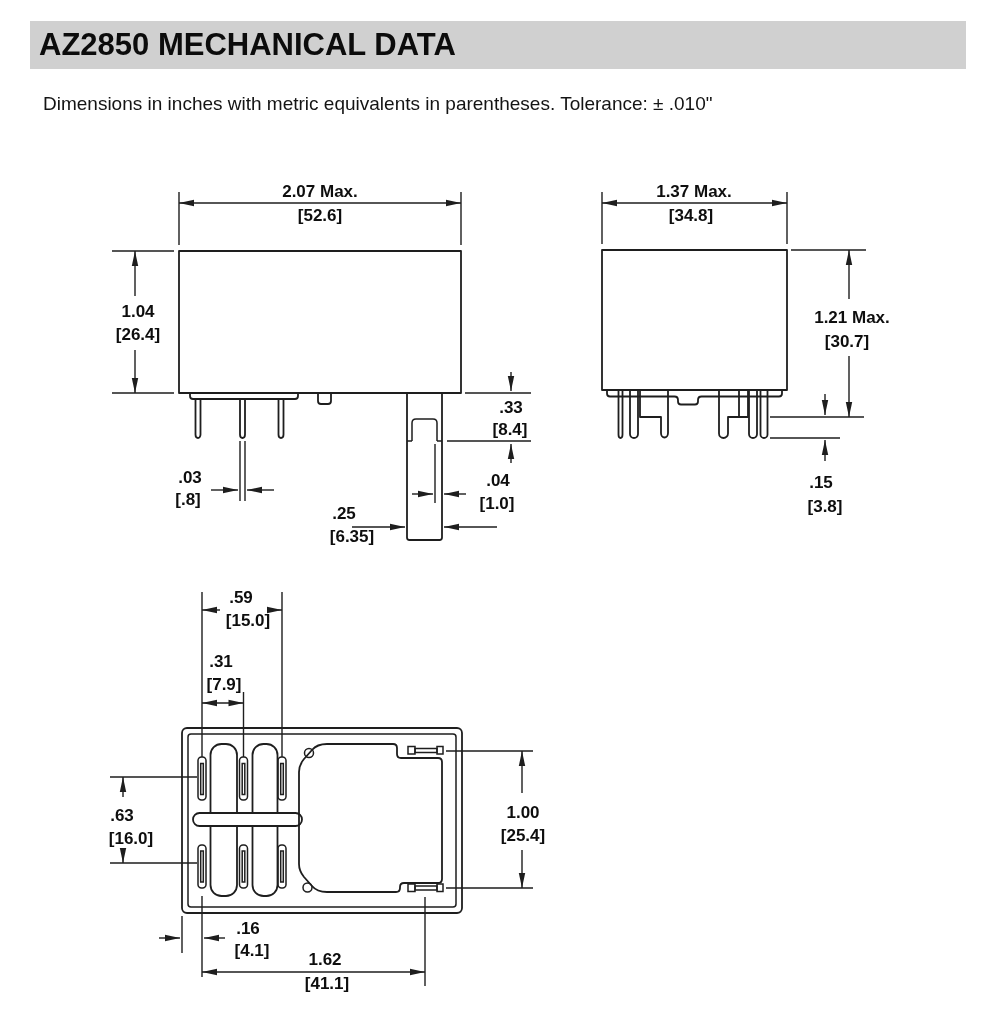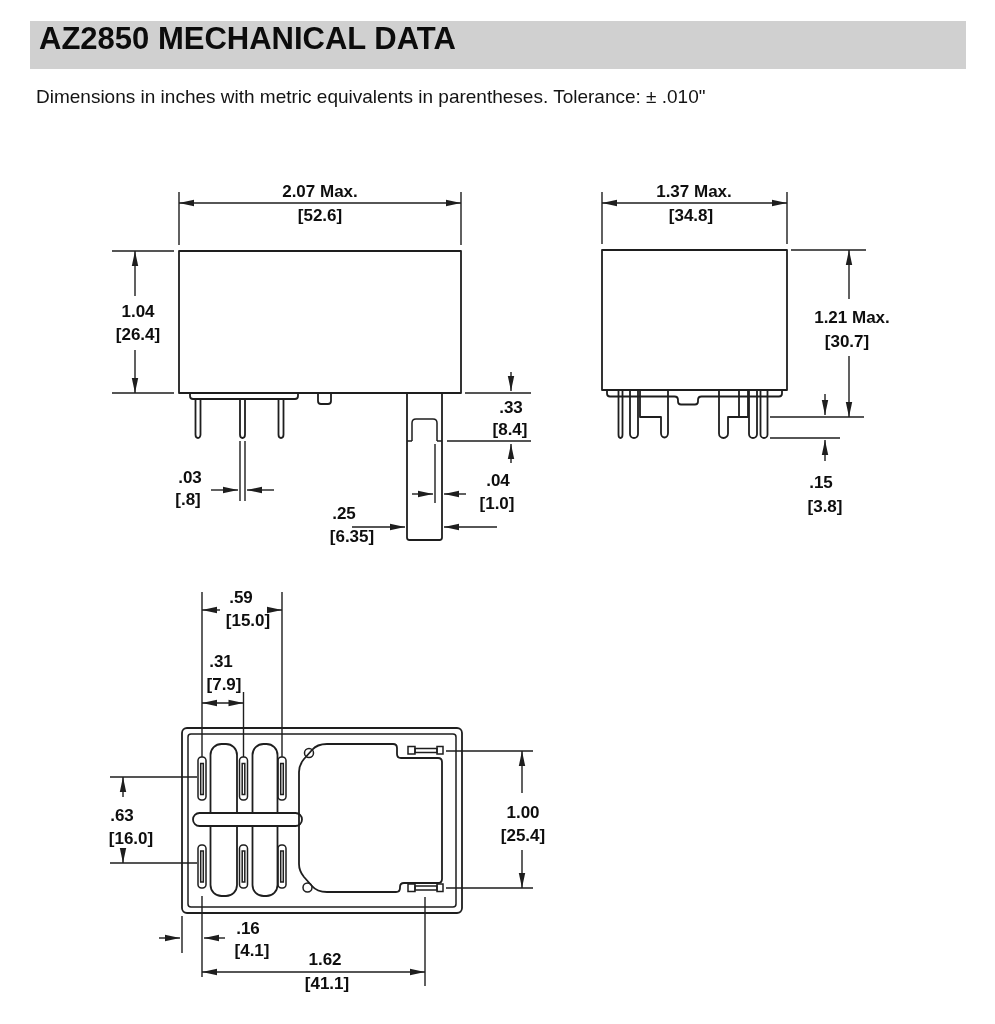--- a/index.html
+++ b/index.html
@@ -1,26 +1,26 @@
 <!DOCTYPE html>
 <html><head>
 <meta charset="utf-8">
 <style>
   html,body { margin:0; padding:0; background:#ffffff; }
   body { width:995px; height:1024px; position:relative; font-family:"Liberation Sans",sans-serif; }
   .titlebar {
     position:absolute; left:30px; top:21px; width:936px; height:48px;
-    background:#d0d0d0; display:flex; 
+    background:#d0d0d0; display:flex; align-items:center;
   }
   .titlebar h1 {
     margin:0 0 0 9px; font-size:31px; font-weight:bold; color:#0c0c0c;
     letter-spacing:0px; font-family:"Liberation Sans",sans-serif; white-space:nowrap;
   }
   .note {
-    position:absolute; left:36px; top:86px; margin:0;
+    position:absolute; left:36px; top:86px; margin:7px;
     font-size:19px; color:#141414; white-space:nowrap;
   }
   svg.drawing { position:absolute; left:0; top:0; }
   .ln  { fill:none; stroke:#1e1e1e; stroke-width:1.8; stroke-linejoin:round; stroke-linecap:butt; }
   .lnw { fill:#ffffff; stroke:#1e1e1e; stroke-width:1.8; stroke-linejoin:round; }
   .thin{ fill:none; stroke:#1e1e1e; stroke-width:1.5; }
   .dim { fill:none; stroke:#1e1e1e; stroke-width:1.4; }
   .dt  { font:bold 17px "Liberation Sans",sans-serif; fill:#0e0e0e; text-anchor:middle; }
 </style>
 </head>

